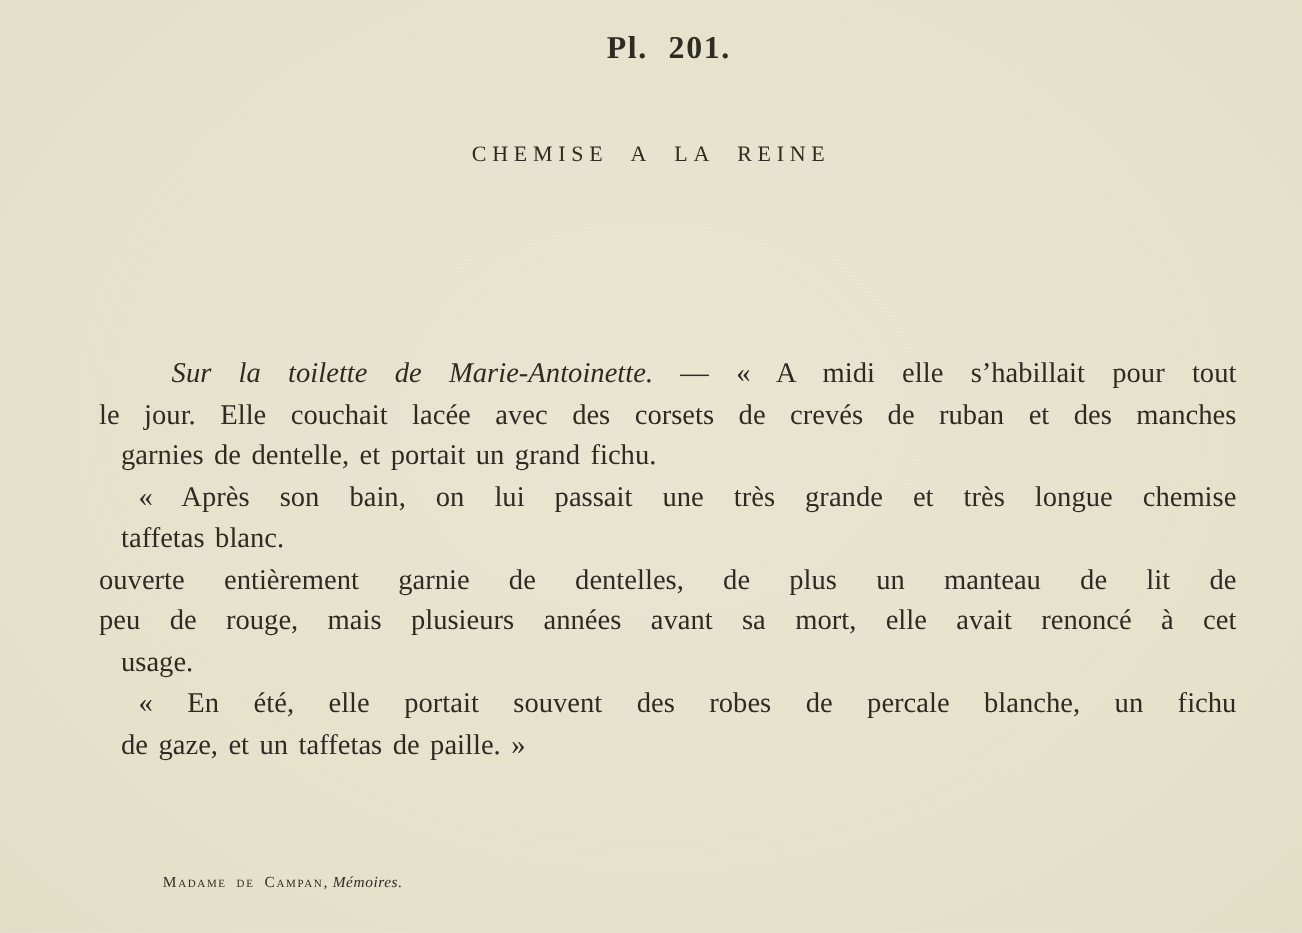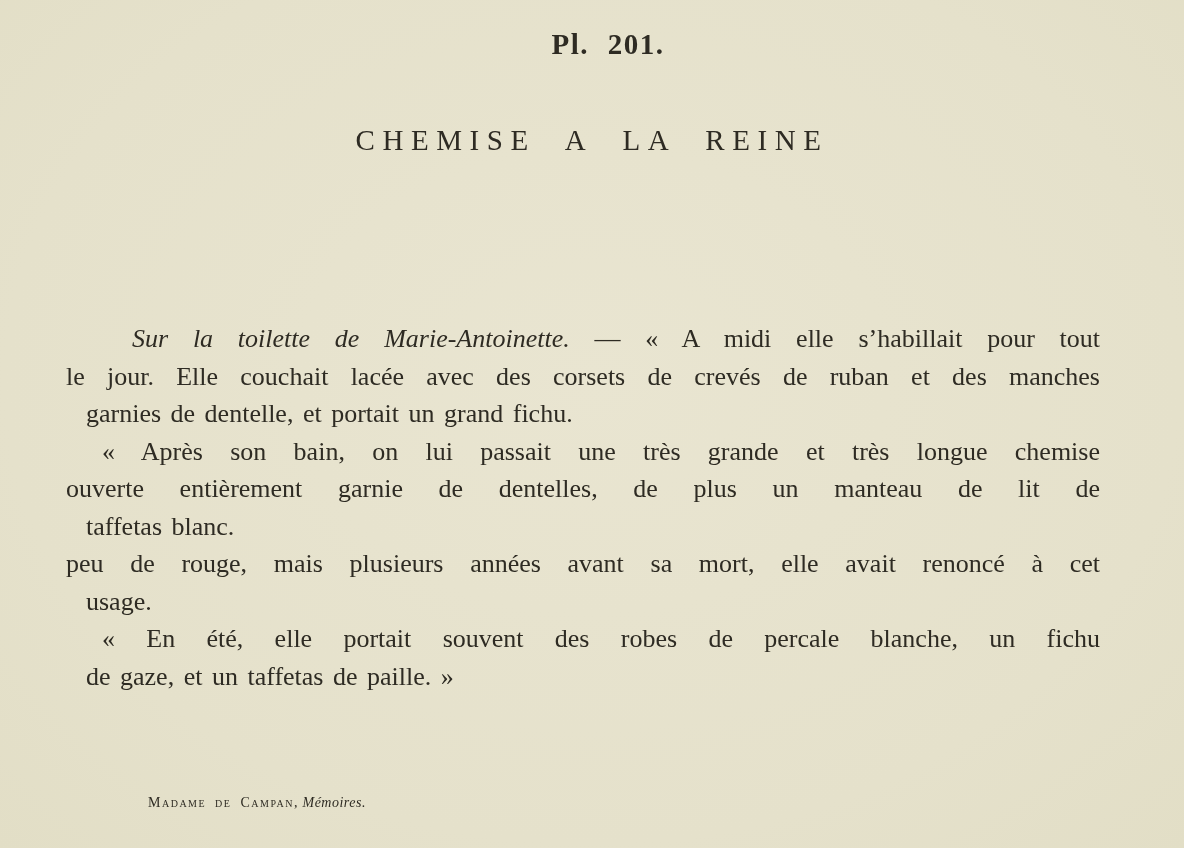--- a/index.html
+++ b/index.html
@@ -27,30 +27,30 @@
     letter-spacing: 1.5px;
     word-spacing: 10px;
     line-height: 36px;
   }
   .page-title {
     position: absolute;
     top: 122px;
     left: 0;
     width: 100%;
     text-align: center;
-    font-size: 29px;
+    font-size: 20px;
     font-weight: normal;
     letter-spacing: 0.26em;
     word-spacing: 0.55em;
     line-height: 36px;
   }
   .text-block {
     position: absolute;
     top: 320px;
-    left: 66px;
+    left: 90px;
     width: 1034px;
     font-size: 26px;
     line-height: 37.5px;
     word-spacing: 3px;
   }
   .para {
     margin: 0;
   }
   .line {
     text-align: justify;
@@ -103,22 +103,22 @@
   <div class="text-block">
 
     <div class="para">
       <div class="line indent-deep"><span class="italic">Sur la toilette de Marie-Antoinette.</span> <span>— « A midi elle s’habillait pour tout</span></div>
       <div class="line">le jour. Elle couchait lacée avec des corsets de crevés de ruban et des manches</div>
       <div class="line last">garnies de dentelle, et portait un grand fichu.</div>
     </div>
 
     <div class="para">
       <div class="line indent">« Après son bain, on lui passait une très grande et très longue chemise</div>
+      <div class="line last">taffetas blanc.</div>
       <div class="line">ouverte entièrement garnie de dentelles, de plus un manteau de lit de</div>
-      <div class="line last">taffetas blanc.</div>
     </div>
 
     <div class="para">
       <div class="line">peu de rouge, mais plusieurs années avant sa mort, elle avait renoncé à cet</div>
       <div class="line last">usage.</div>
     </div>
 
     <div class="para">
       <div class="line indent">« En été, elle portait souvent des robes de percale blanche, un fichu</div>
       <div class="line last">de gaze, et un taffetas de paille. »</div>

